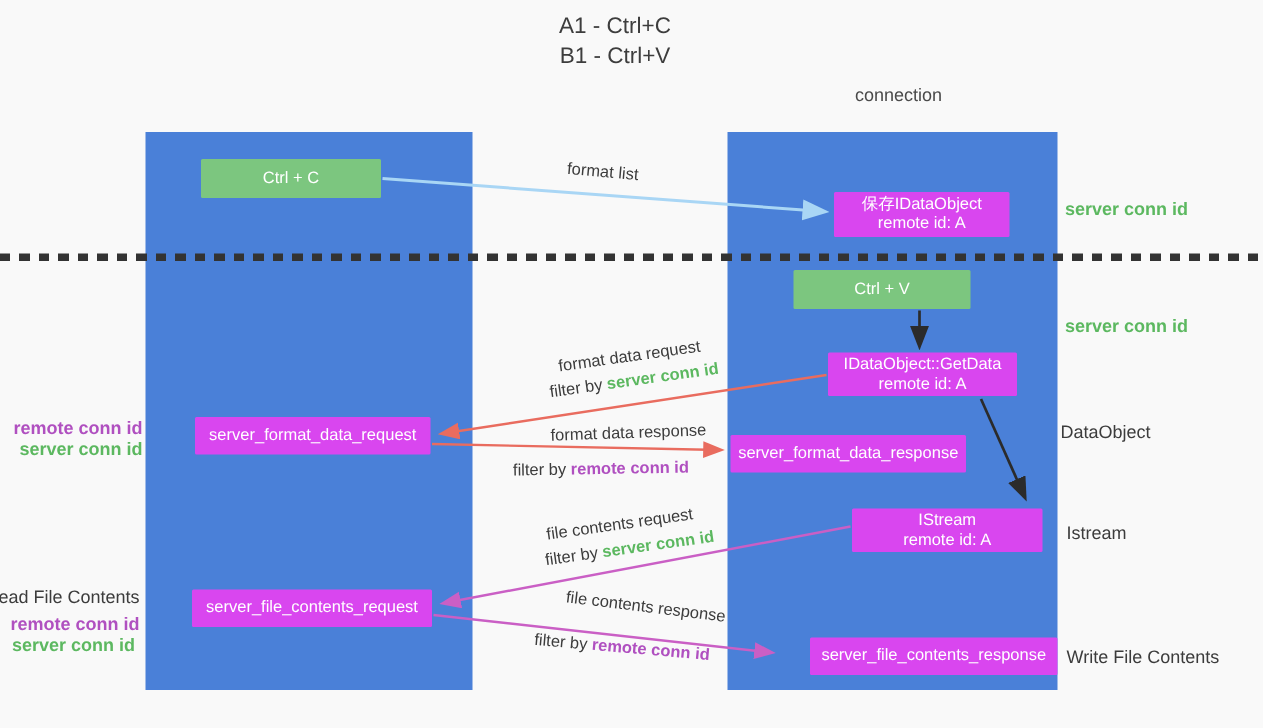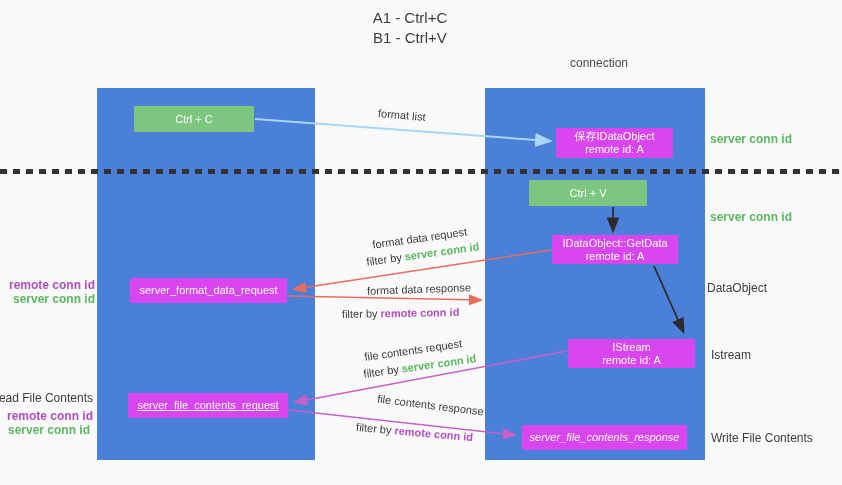--- a/index.html
+++ b/index.html
@@ -85,31 +85,34 @@
 
   <div class="node orange" style="left:552px;top:235px;width:126px;height:29px;">
     <span>IDataObject::GetData</span>
     <span>remote id: A</span>
   </div>
 
   <div class="node orange" style="left:130px;top:278px;width:157px;height:25px;">
     <span>server_format_data_request</span>
   </div>
 
+  <div class="node orange" style="left:487px;top:290px;width:157px;height:25px;">
+    <span>server_format_data_response</span>
+  </div>
 
   <div class="node orange" style="left:568px;top:339px;width:127px;height:29px;">
     <span>IStream</span>
     <span>remote id: A</span>
   </div>
 
-  <div class="node orange" style="left:128px;top:393px;width:160px;height:25px;text-decoration:underline;">
+  <div class="node orange" style="left:128px;top:393px;width:160px;height:25px;">
     <span>server_file_contents_request</span>
   </div>
 
-  <div class="node orange" style="left:522px;top:425px;width:165px;height:25px;font-style:italic;">
+  <div class="node orange" style="left:540px;top:425px;width:165px;height:25px;">
     <span>server_file_contents_response</span>
   </div>
 
   <div class="elabel" style="left:378px;top:109px;transform:rotate(5deg);">format list</div>
 
   <div class="elabel" style="left:372px;top:232px;transform:rotate(-8deg);">format data request</div>
   <div class="elabel" style="left:366px;top:248px;transform:rotate(-8deg);">
     <span class="fb">filter by</span><span class="green-text">server conn id</span>
   </div>
 

